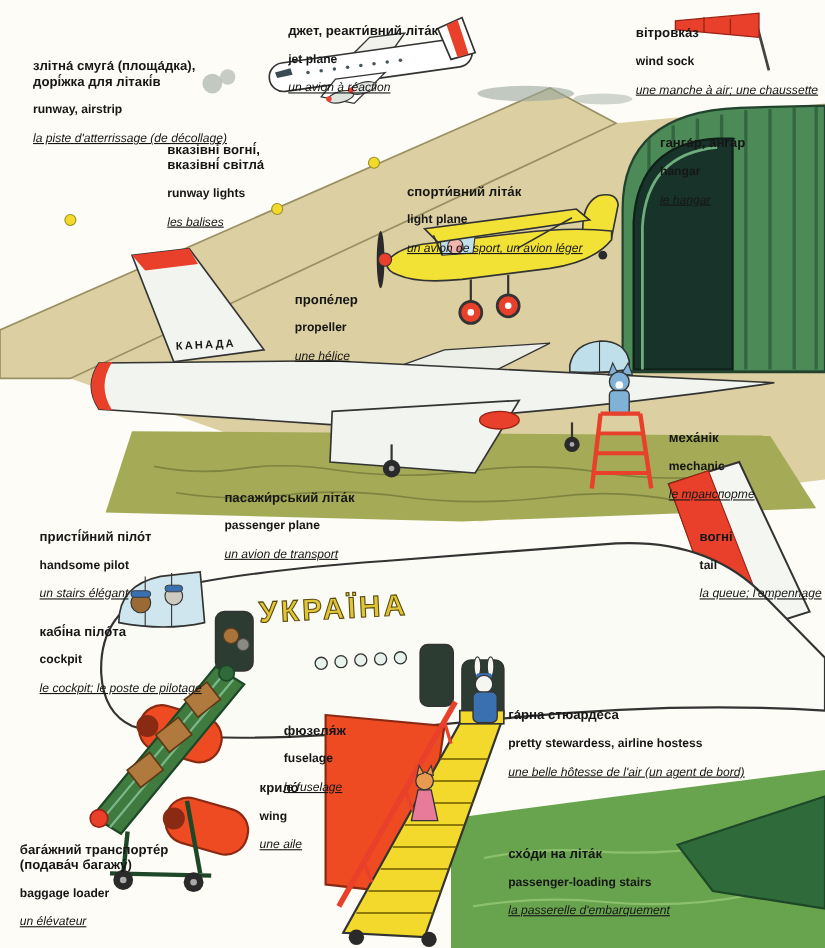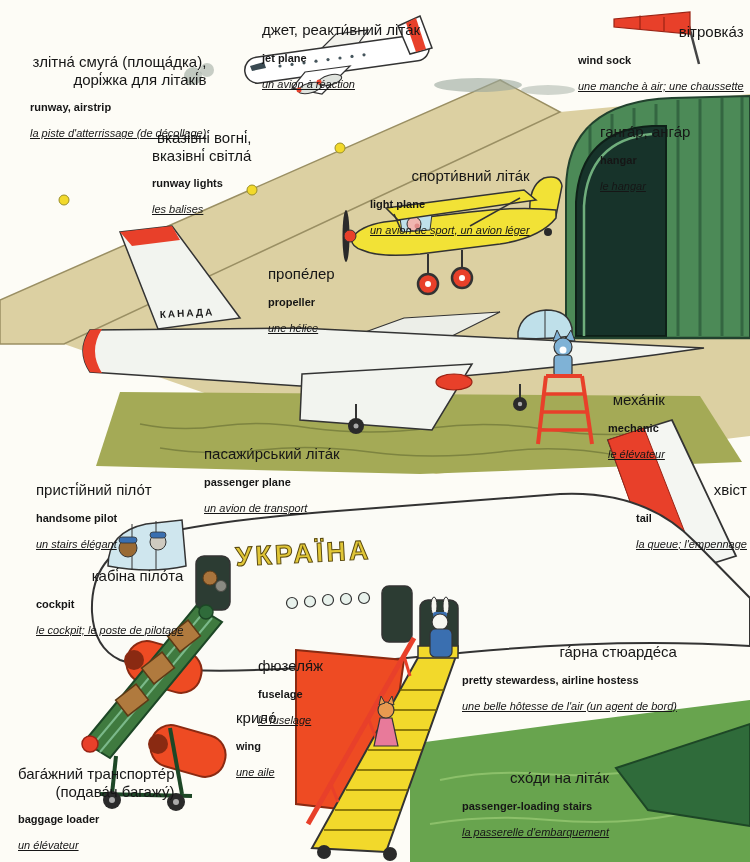--- a/index.html
+++ b/index.html
@@ -7,21 +7,21 @@
     position:relative;width:750px;height:862px;overflow:hidden;
     background:#fdfcf6;
     font-family:"Liberation Sans","DejaVu Sans",sans-serif;
   }
   #art{position:absolute;left:0;top:0;width:750px;height:862px;}
   .label{
     position:absolute;
     font-size:11px;line-height:1.18;color:#161616;
     white-space:pre-line;
   }
-  .label .uk{font-weight:normal;font-size:15px;text-align:right;}
+  .label .uk{font-weight:bold;font-size:12px;}
   .label .en{font-weight:bold;}
   .label .fr{font-style:italic;text-decoration:underline;}
 </style>
 </head>
 <body>
 
 <div id="page">
 
 <svg id="art" viewBox="0 0 750 862" xmlns="http://www.w3.org/2000/svg">
 
@@ -264,34 +264,34 @@
     <div class="fr">un avion de sport, un avion léger</div>
   </div>
   <div class="label" style="left:268px;top:252px">
     <div class="uk">пропе́лер</div>
     <div class="en">propeller</div>
     <div class="fr">une hélice</div>
   </div>
   <div class="label" style="left:608px;top:378px">
     <div class="uk">меха́нік</div>
     <div class="en">mechanic</div>
-    <div class="fr">le élévateur</div>
+    <div class="fr">le транспорте</div>
   </div>
   <div class="label" style="left:204px;top:432px">
     <div class="uk">пасажи́рський літа́к</div>
     <div class="en">passenger plane</div>
     <div class="fr">un avion de transport</div>
   </div>
   <div class="label" style="left:36px;top:468px">
     <div class="uk">присті́йний піло́т</div>
     <div class="en">handsome pilot</div>
     <div class="fr">un stairs élégant</div>
   </div>
   <div class="label" style="left:636px;top:468px">
-    <div class="uk">хвіст</div>
+    <div class="uk">вогні</div>
     <div class="en">tail</div>
     <div class="fr">la queue; l'empennage</div>
   </div>
   <div class="label" style="left:36px;top:554px">
     <div class="uk">кабі́на піло́та</div>
     <div class="en">cockpit</div>
     <div class="fr">le cockpit; le poste de pilotage</div>
   </div>
   <div class="label" style="left:462px;top:630px">
     <div class="uk">га́рна стюарде́са</div>

